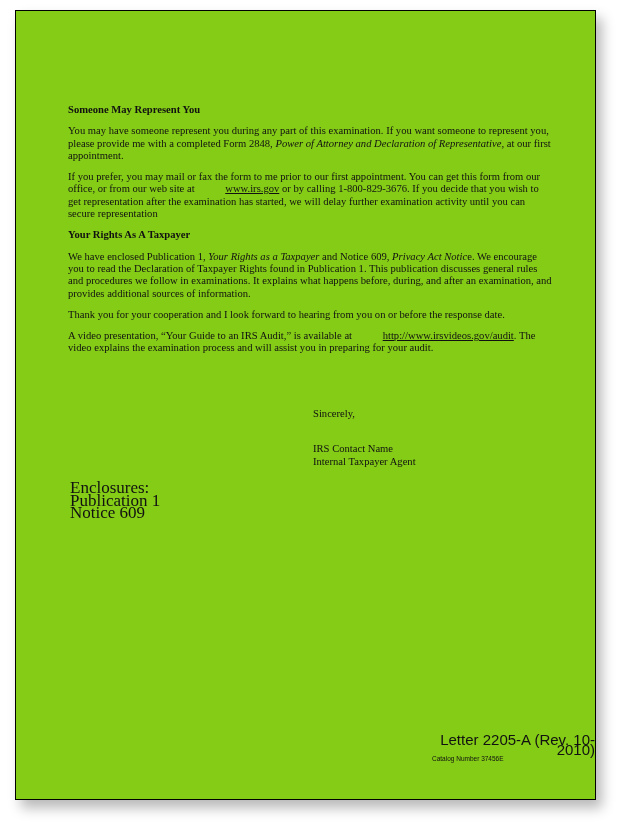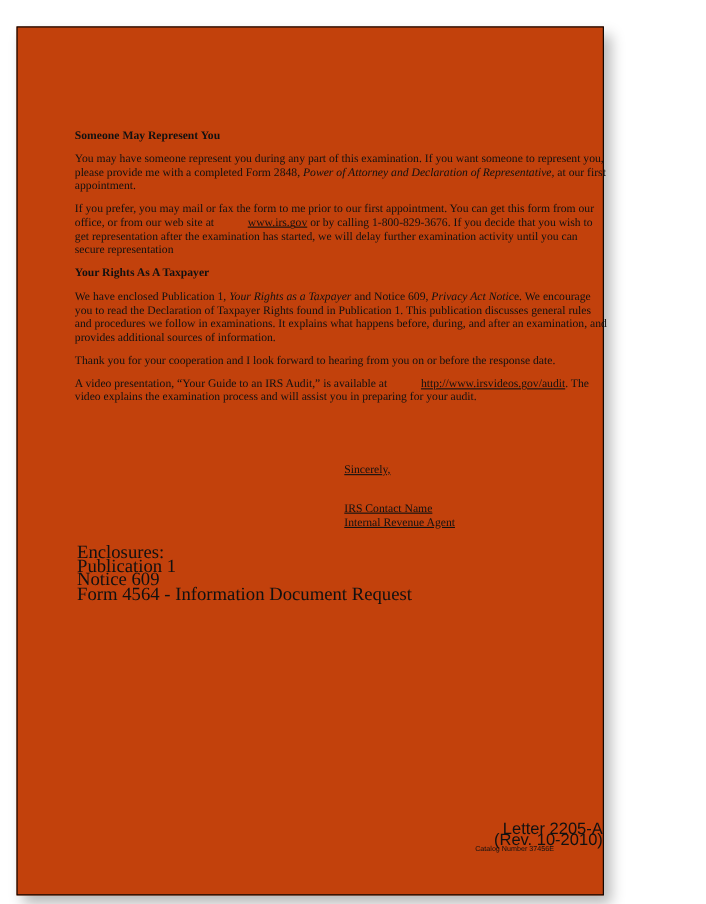--- a/index.html
+++ b/index.html
@@ -1,23 +1,23 @@
 <!DOCTYPE html>
 <html><head>
 <meta charset="utf-8">
 <style>
   html, body { margin:0; padding:0; }
   body { width:642px; height:822px; background:#ffffff; position:relative; overflow:hidden; font-family:"Liberation Serif", serif; color:#111; }
-  .page { position:absolute; left:15px; top:24px; width:534px; height:790px; background:#c2410c; border:1.5px solid #000; box-shadow:6px 8px 12px rgba(0,0,0,0.28); box-sizing:border-box; }
+  .page { position:absolute; left:15px; top:10px; width:581px; height:790px; background:#84cc16; border:1.5px solid #000; box-shadow:6px 8px 12px rgba(0,0,0,0.28); box-sizing:border-box; }
   .content { position:absolute; left:52px; top:93px; width:486px; font-size:10.6px; line-height:12.3px; }
   .h { font-weight:bold; margin:0 0 9px 0; font-size:10.6px; }
   p { margin:0 0 9px 0; }
   a { color:#111; text-decoration:underline;margin-left:28px; }
   i { font-style:italic; }
-  .sign { position:absolute; left:297px; top:397px; font-size:10.6px; line-height:12.3px;text-decoration:underline; }
+  .sign { position:absolute; left:297px; top:397px; font-size:10.6px; line-height:12.3px; }
   .sign .gap { height:23px; }
   .encl { position:absolute; left:54px; top:471px; font-size:17px; line-height:12.6px; }
   .footer { position:absolute; left:416px; top:724px; font-family:"Liberation Sans", sans-serif; }
   .footer .l1 { font-weight:normal; font-size:15px; line-height:10px;text-align:right; }
   .footer .l2 { font-size:6.5px; line-height:8px; }
 </style>
 </head>
 <body>
 
 <div class="page">
@@ -28,27 +28,26 @@
     <div class="h">Your Rights As A Taxpayer</div>
     <p><span>We have enclosed Publication 1, </span><i>Your Rights as a Taxpayer</i><span> and Notice 609, </span><i>Privacy Act Notic</i><span>e. We encourage you to read the Declaration of Taxpayer Rights found in Publication 1. This publication discusses general rules and procedures we follow in examinations. It explains what happens before, during, and after an examination, and provides additional sources of information.</span></p>
     <p>Thank you for your cooperation and I look forward to hearing from you on or before the response date.</p>
     <p><span>A video presentation, “Your Guide to an IRS Audit,” is available at </span><a>http://www.irsvideos.gov/audit</a><span>. The video explains the examination process and will assist you in preparing for your audit.</span></p>
   </div>
 
   <div class="sign">
     <div>Sincerely,</div>
     <div class="gap"></div>
     <div>IRS Contact Name</div>
-    <div>Internal Revenue Agent</div>
+    <div>Internal Taxpayer Agent</div>
   </div>
 
   <div class="encl">
     <div>Enclosures:</div>
     <div>Publication 1</div>
     <div>Notice 609</div>
-    <div>Form 4564 - Information Document Request</div>
   </div>
 
   <div class="footer">
     <div class="l1">Letter 2205-A (Rev.  10-2010)</div>
     <div class="l2">Catalog Number 37456E</div>
   </div>
 </div>
 
 </body></html>

